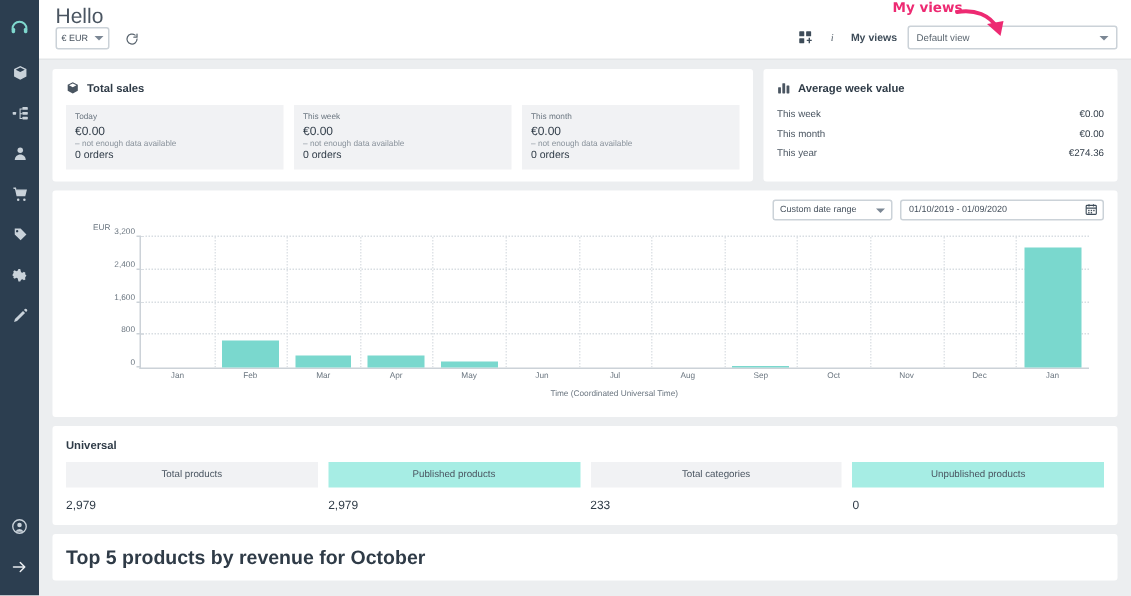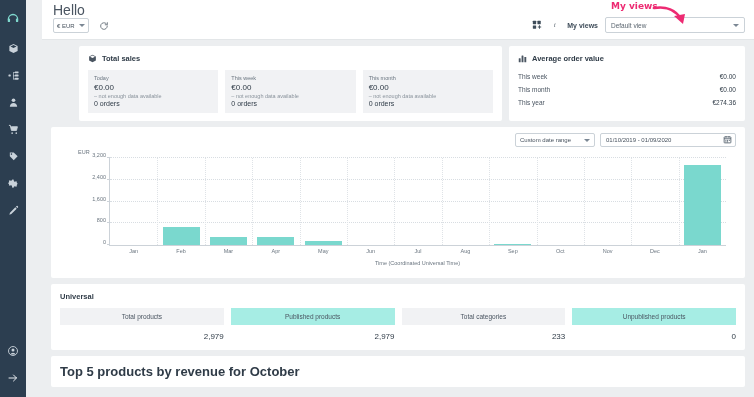--- a/index.html
+++ b/index.html
@@ -2,21 +2,21 @@
 <html><head>
 <meta charset="utf-8">
 <style>
   * { box-sizing: border-box; margin: 0; padding: 0; }
   html, body {
     width: 754px; height: 397px;
     font-family: "Liberation Sans", sans-serif;
     background: #eceef0;
     overflow: hidden;
   }
-  #app { position: relative; width: 754px; height: 319px; display: flex; gap: 16px; }
+  #app { position: relative; width: 754px; height: 319px; display: flex; }
 
   
   .sidebar {
     width: 26px; height: 397px;
     background: #2c3e50;
     flex: 0 0 26px;
     display: flex; flex-direction: column; align-items: center;
     padding-top: 4px;
     position: relative;
   }
@@ -69,21 +69,21 @@
     font-family: "DejaVu Sans", sans-serif;
   }
   .annot-arrow { left: 610px; top: 2px; }
 
   
   .content { padding: 6px 9px 0 9px; height: 357px; overflow: hidden; }
   .card { background: #fff; border-radius: 2px; margin-bottom: 6px; padding: 8px 9px; }
   .card-title { font-size: 7.5px; font-weight: 700; color: #2f3b47; display: flex; align-items: center; gap: 5px; margin-bottom: 7px; }
   .card-title .t-ico { color: #4a5561; display: flex; }
 
-  .row-top { display: flex; gap: 7px; margin-left: 28px; }
+  .row-top { display: flex; gap: 7px; }
   .card-sales { flex: 1 1 auto; }
   .card-aov { width: 236px; flex: 0 0 236px; }
 
   .sales-tiles { display: flex; gap: 7px; }
   .tile { flex: 1 1 0; background: #f1f2f4; padding: 5px 6px 6px 6px; }
   .tile-label { font-size: 5.5px; color: #6b7680; margin-bottom: 2px; }
   .tile-value { font-size: 8px; color: #2f3b47; margin-bottom: 1px; }
   .tile-note { font-size: 5.5px; color: #8a939c; margin-bottom: 1px; }
   .tile-orders { font-size: 7px; color: #2f3b47; }
 
@@ -117,21 +117,21 @@
   .xlab { position: absolute; top: 100%; left: 50%; transform: translateX(-50%); margin-top: 3px; font-size: 5.5px; color: #6b7680; white-space: nowrap; }
   .x-title { position: absolute; left: 49px; right: 10px; top: 111px; text-align: center; font-size: 5.5px; color: #6b7680; }
 
   
   .agg-card { padding-bottom: 9px; }
   .agg-grid { display: flex; gap: 7px; }
   .agg-col { flex: 1 1 0; }
   .agg-head { text-align: center; padding: 5px 2px; font-size: 6.5px; color: #4a5561; }
   .agg-head.gray { background: #f1f2f4; }
   .agg-head.teal { background: #a6ede4; }
-  .agg-val { text-align: right; font-size: 8px; color: #2f3b47; padding-top: 7px; }
+  .agg-val { text-align: left; font-size: 8px; color: #2f3b47; padding-top: 7px; }
 
   .top5-title { font-size: 13px; font-weight: 700; color: #2f3b47; }
 </style>
 </head>
 <body>
 
 <div id="app">
 
   <nav class="sidebar">
     <div class="side-ico logo">
@@ -276,21 +276,21 @@
 
         <section class="card card-aov">
           <div class="card-title">
             <span class="t-ico">
               <svg width="9" height="9" viewBox="0 0 24 24" fill="currentColor">
                 <rect x="2" y="11" width="5" height="11" rx="1"></rect>
                   <rect x="9.5" y="4" width="5" height="18" rx="1"></rect>
                 <rect x="17" y="8" width="5" height="14" rx="1"></rect>
               </svg>
             </span>
-            <span>Average order value</span>
+            <span>Average week value</span>
           </div>
           <div class="aov-row">
             <span>This week</span>
             <span class="v">€0.00</span>
           </div>
           <div class="aov-row">
             <span>This month</span>
             <span class="v">€0.00</span>
           </div>
           <div class="aov-row">

